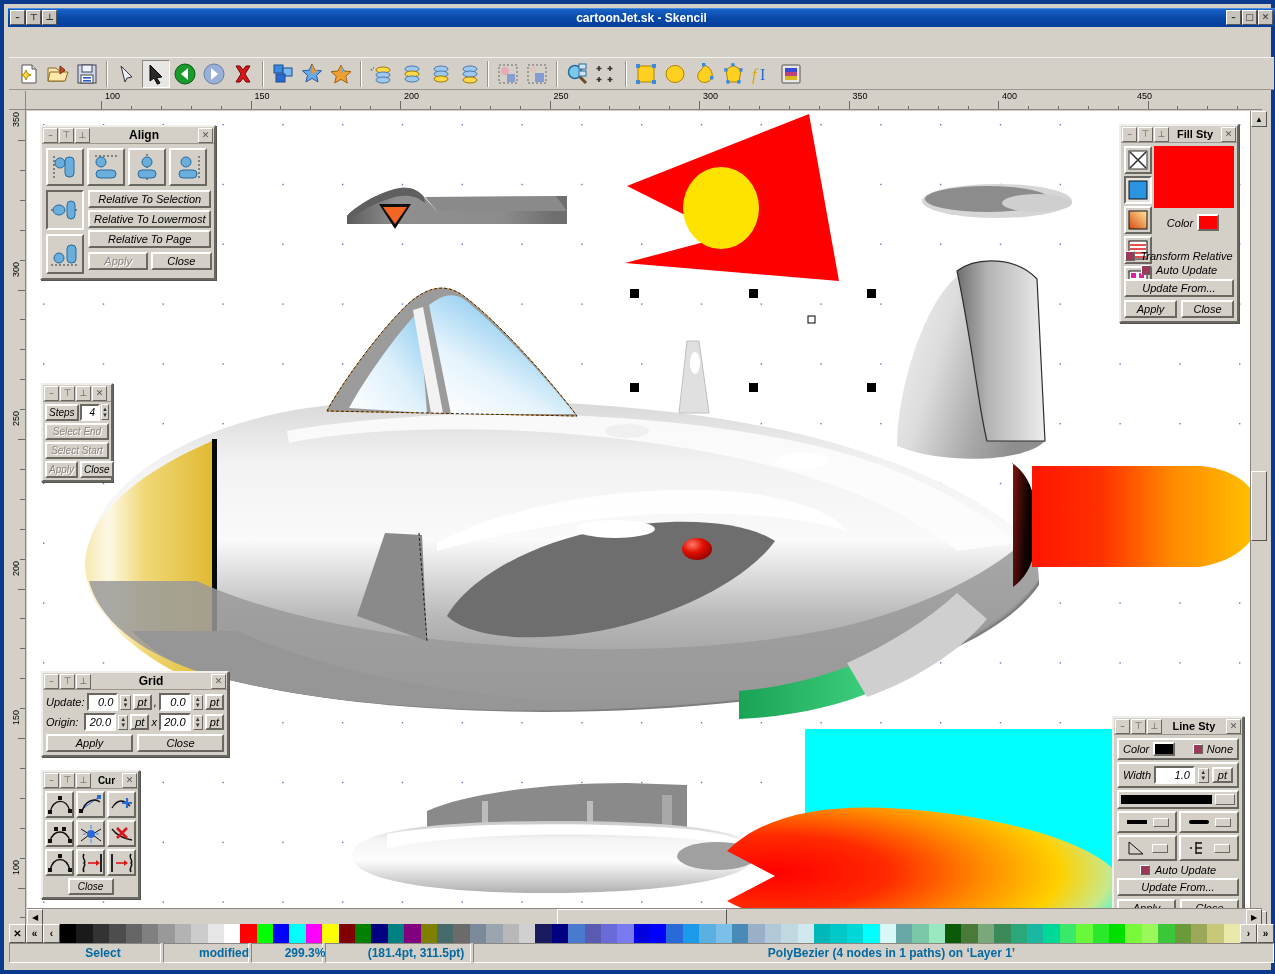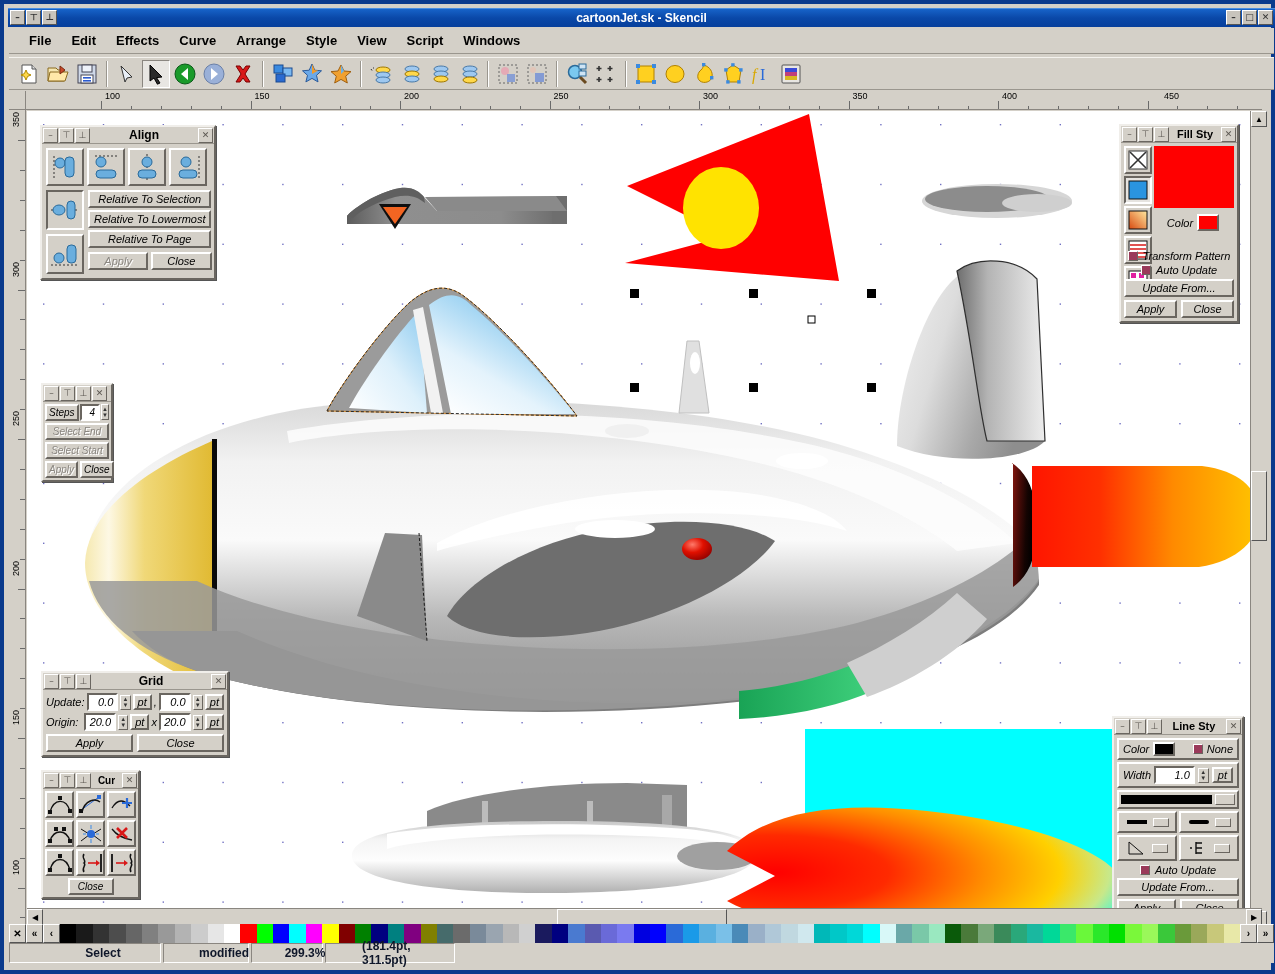--- a/index.html
+++ b/index.html
@@ -97,21 +97,21 @@
   }
   .pal-nav { width:17px; height:19px; background:#d4d0c8; border:1px solid; border-color:#fff #555 #555 #fff;
              font-size:10px; display:flex;align-items:center;justify-content:center;font-weight:bold;}
   .swatch { height:19px; flex: 1 1 auto; }
   .statusbar {
     position:absolute; left:5px; bottom:7px; width:1265px; height:20px;
     display:flex; background:#d4d0c8; gap:2px;
   }
   .sfield {
     background:#d4d0c8; border:1px solid; border-color:#8a8680 #fff #fff #8a8680;
-    font-size:12px; display:flex;align-items:center;justify-content:center; font-weight:bold; color:#0f172a;padding-left:36px;
+    font-size:12px; display:flex;align-items:center;justify-content:center; font-weight:bold; color:#0369a1;padding-left:36px;
   }
 
   
   .dlg {
     position:absolute; background:#d4d0c8;
     border:2px solid; border-color:#f0eeea #6a6660 #6a6660 #f0eeea;
     box-shadow: 1px 1px 0 #555;
   }
   .dlg-title {
     height:17px; display:flex; align-items:center; background:#d4d0c8;
@@ -173,31 +173,20 @@
       <div class="tbtn">⊥</div>
     </div>
     <span>cartoonJet.sk - Skencil</span>
     <div class="tb-right">
       <div class="tbtn">–</div>
       <div class="tbtn">□</div>
       <div class="tbtn">✕</div>
     </div>
   </div>
 
-  <div class="menubar">
-    <div class="menuitem">File</div>
-    <div class="menuitem">Edit</div>
-    <div class="menuitem">Effects</div>
-    <div class="menuitem">Curve</div>
-    <div class="menuitem">Arrange</div>
-    <div class="menuitem">Style</div>
-    <div class="menuitem">View</div>
-    <div class="menuitem">Script</div>
-    <div class="menuitem">Windows</div>
-  </div>
 
   <div class="toolbar">
 
     <div class="tbi">
       <svg width="24" height="24" viewBox="0 0 24 24">
             <path d="M5 3h10l4 4v14H5z" fill="#fff" stroke="#555"></path>
             <path d="M15 3v4h4" fill="#ddd" stroke="#555"></path>
             <path d="M9 8l1.6 3.6L14 13l-3.4 1.4L9 18l-1.6-3.6L4 13l3.4-1.4z" fill="#ffd84a" stroke="#b08a00"></path>
           </svg>
     </div>
@@ -419,21 +408,21 @@
         <div class="rtick" style="left: 882.3px; top: 15px; width: 1px; height: 4px;"></div>
         <div class="rtick" style="left: 912.2px; top: 15px; width: 1px; height: 4px;"></div>
         <div class="rtick" style="left: 942.1px; top: 15px; width: 1px; height: 4px;"></div>
         <div class="rtick" style="left: 972px; top: 10px; width: 1px; height: 9px;"></div>
         <div class="rlabel" style="left: 976px; top: 0px;">400</div>
         <div class="rtick" style="left: 1001.9px; top: 15px; width: 1px; height: 4px;"></div>
         <div class="rtick" style="left: 1031.8px; top: 15px; width: 1px; height: 4px;"></div>
         <div class="rtick" style="left: 1061.7px; top: 15px; width: 1px; height: 4px;"></div>
         <div class="rtick" style="left: 1091.6px; top: 15px; width: 1px; height: 4px;"></div>
         <div class="rtick" style="left: 1121.5px; top: 10px; width: 1px; height: 9px;"></div>
-        <div class="rlabel" style="left: 1138px; top: 0px;">450</div>
+        <div class="rlabel" style="left: 1111px; top: 0px;">450</div>
         <div class="rtick" style="left: 1151.4px; top: 15px; width: 1px; height: 4px;"></div>
         <div class="rtick" style="left: 1181.3px; top: 15px; width: 1px; height: 4px;"></div>
         <div class="rtick" style="left: 1211.2px; top: 15px; width: 1px; height: 4px;"></div>
       </div>
 
   <div class="vruler" id="vruler">
         <div class="rtick" style="top: 30px; left: 9px; height: 1px; width: 8px;"></div>
         <div class="vrlabel" style="top: 2px; left: 2px;">350</div>
         <div class="rtick" style="top: 59.9px; left: 11px; height: 1px; width: 5px;"></div>
         <div class="rtick" style="top: 89.8px; left: 11px; height: 1px; width: 5px;"></div>
@@ -1246,21 +1235,21 @@
             <div style="height:62px; background:#FF0000; margin-left:2px;"></div>
             <div style="display:flex;align-items:center;justify-content:center;gap:4px;margin-top:6px;">
               <span class="lbl">Color</span>
               <div class="swatch-btn" style="width:22px;height:17px;background:#FF0000;"></div>
             </div>
           </div>
         </div>
         <div style="position:absolute; left:3px; right:3px; bottom:3px;">
           <div style="display:flex;align-items:center;justify-content:center;gap:5px;margin-bottom:2px;">
             <span class="chk"></span>
-            <span class="lbl">Transform Pattern</span>
+            <span class="lbl">Transform Relative</span>
           </div>
           <div style="display:flex;align-items:center;justify-content:center;gap:5px;margin-bottom:3px;">
             <span class="chk"></span>
             <span class="lbl">Auto Update</span>
           </div>
           <div class="mbtn">Update From...</div>
           <div style="display:flex;gap:4px;margin-top:3px;">
             <div class="mbtn" style="flex:1;">Apply</div>
             <div class="mbtn" style="flex:1;">Close</div>
           </div>
@@ -1433,17 +1422,18 @@
           <div class="swatch" style="background: rgb(232, 232, 168);"></div>
         </div>
     <div class="pal-nav">›</div>
     <div class="pal-nav">»</div>
   </div>
 
   <div class="statusbar">
     <div class="sfield" style="width:152px;">Select</div>
     <div class="sfield" style="width:86px;">modified</div>
     <div class="sfield" style="width:72px;">299.3%</div>
-    <div class="sfield" style="width:130px;">(181.4pt, 311.5pt)</div>
+    <div class="sfield" style="width:146px;">(181.4pt, 311.5pt)</div>
+    <div class="sfield" style="flex:1;">PolyBezier (4 nodes in 1 paths) on ‘Layer 1’</div>
   </div>
 
 </div>
 </div>
 
 </body></html>

